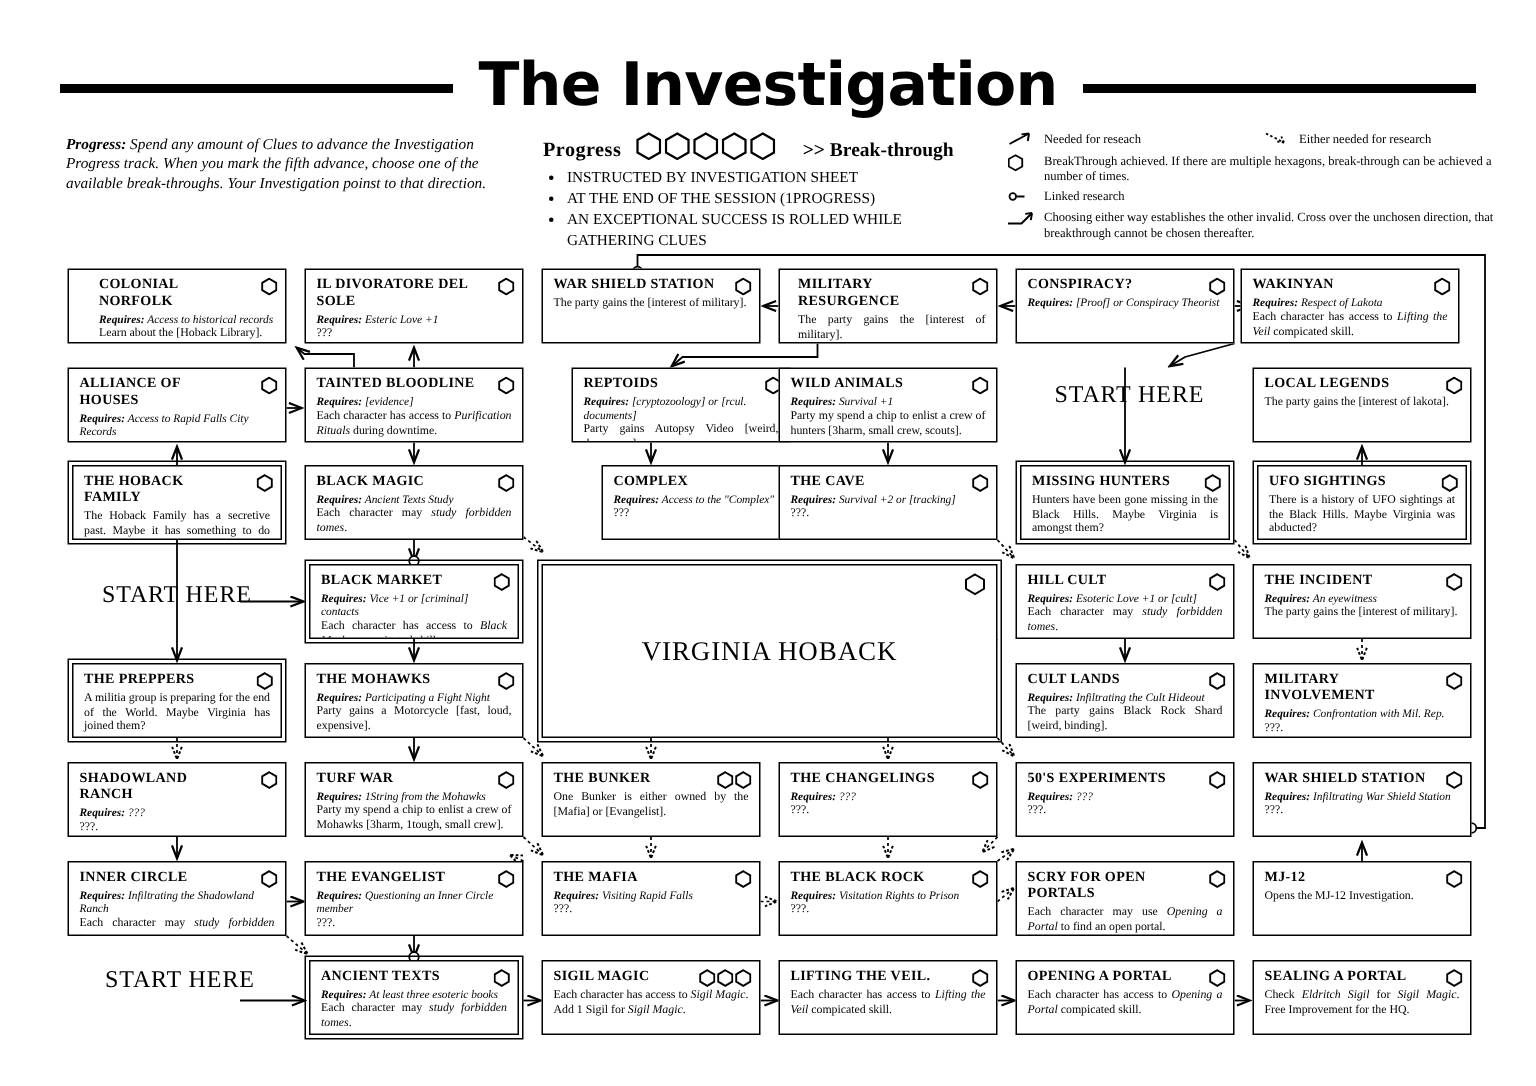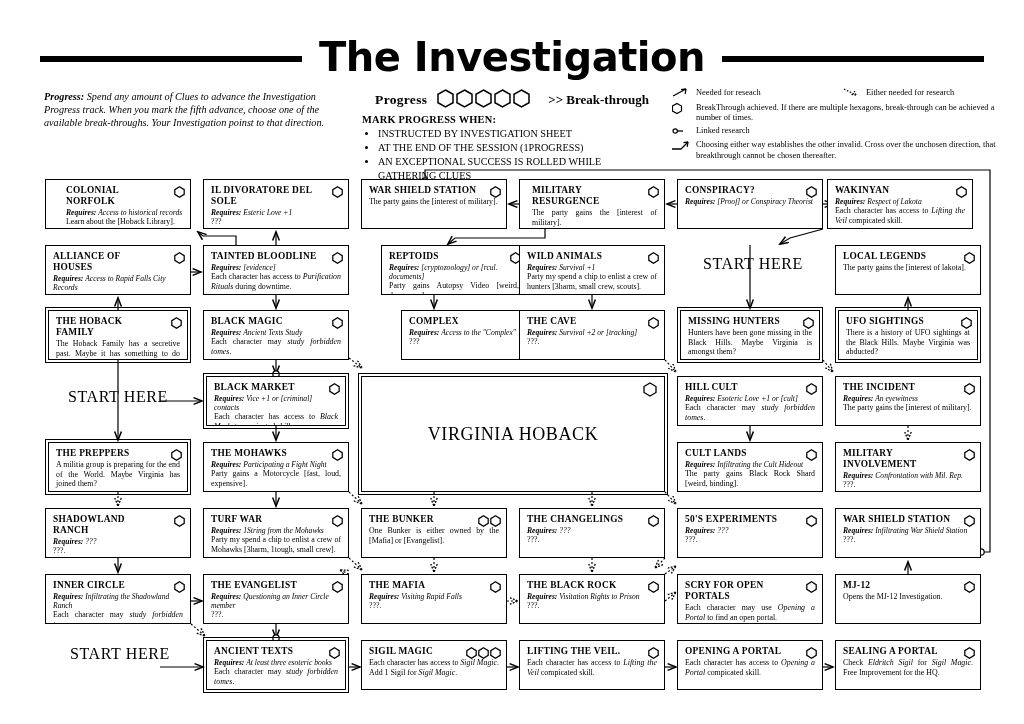--- a/index.html
+++ b/index.html
@@ -21,21 +21,21 @@
     font-weight:bold;font-size:40px;letter-spacing:-0.5px;line-height:46px;
   }
 
   .progress-note{
     position:absolute;left:44px;top:90px;width:300px;
     font-style:italic;font-size:10.2px;line-height:13.2px;
   }
   .progress-note b{font-weight:bold;}
 
   .progress-block{position:absolute;left:362px;top:90px;width:300px;}
-  .prog-line{display:flex;align-items:center;gap:10px;height:20px;justify-content:center;}
+  .prog-line{display:flex;align-items:center;gap:10px;height:20px;}
   .prog-label{font-weight:bold;font-size:13.5px;letter-spacing:.3px;}
   .hexrow{display:flex;gap:2px;align-items:center;}
   .brk{font-weight:bold;font-size:13px;margin-left:8px;}
   .mark-head{font-weight:bold;font-size:10.4px;letter-spacing:.2px;margin-top:4px;}
   .mark-list{margin:2px 0 0 0;padding-left:16px;font-size:10.2px;line-height:14px;}
   .mark-list li{margin:0;}
 
   .legend{position:absolute;left:672px;top:88px;width:340px;font-size:8.4px;line-height:10.2px;}
   .leg-item{position:relative;padding-left:24px;margin-bottom:3px;min-height:11px;}
   .leg-glyph{position:absolute;left:0;top:-1px;width:22px;height:12px;}
@@ -102,21 +102,20 @@
             </svg></span>
           <span><svg width="17" height="19" viewBox="0 0 17 19">
               <polygon points="8.5,1 16,5.3 16,13.7 8.5,18 1,13.7 1,5.3" fill="none" stroke="#000" stroke-width="1.5"></polygon>
             </svg></span>
           <span><svg width="17" height="19" viewBox="0 0 17 19">
               <polygon points="8.5,1 16,5.3 16,13.7 8.5,18 1,13.7 1,5.3" fill="none" stroke="#000" stroke-width="1.5"></polygon>
             </svg></span>
         </span>
       <span class="brk">&gt;&gt; Break-through</span>
     </div>
-    <div class="mark-head">MARK PROGRESS WHEN:</div>
     <ul class="mark-list" id="mark-list">
         <li>INSTRUCTED BY INVESTIGATION SHEET</li>
         <li>AT THE END OF THE SESSION (1PROGRESS)</li>
         <li>AN EXCEPTIONAL SUCCESS IS ROLLED WHILE GATHERING CLUES</li>
       </ul>
   </div>
 
   <div class="legend">
     <div class="leg-split">
       <div class="leg-item">

